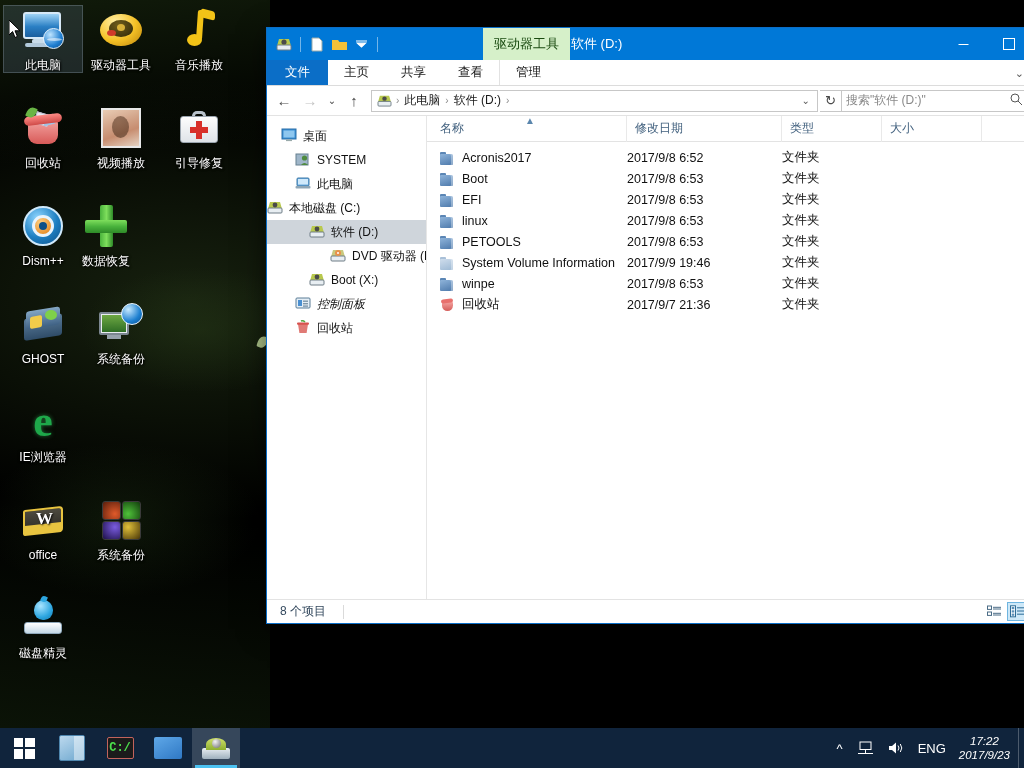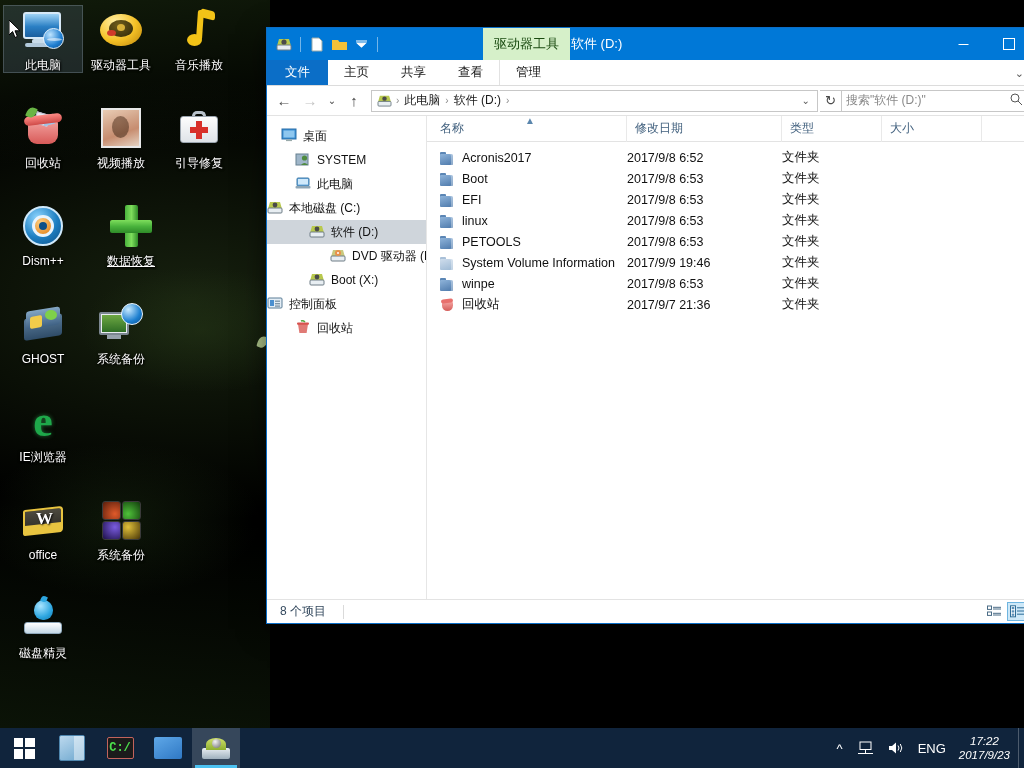--- a/index.html
+++ b/index.html
@@ -348,21 +348,21 @@
 
   <div class="icon-cell" style="left:4px;top:202px;">
     <div class="glyph">
       <div class="ic dsm"></div>
         <div class="ic dsm-in"></div>
         <div class="ic dsm-c"></div>
     </div>
     <span class="lbl">Dism++</span>
   </div>
 
-  <div class="icon-cell" style="left:92px;top:202px;text-decoration:underline;">
+  <div class="icon-cell" style="left:67px;top:202px;">
     <div class="glyph">
       <div class="ic gp-v"></div>
         <div class="ic gp-h"></div>
     </div>
     <span class="lbl">数据恢复</span>
   </div>
 
   <div class="icon-cell" style="left:4px;top:300px;">
     <div class="glyph">
       <div class="ic gh-d1"></div>
@@ -580,21 +580,21 @@
       <div class="tn" style="padding-left:42px;">
         <span class="ti">
           <svg width="16" height="14" viewBox="0 0 16 14">
               <path d="M3 2 L13 2 L15 9 L1 9 Z" fill="#b9c94e"></path>
               <rect x="1" y="8" width="14" height="5" rx="1" fill="#e8eef2" stroke="#6f7d86"></rect>
               <circle cx="8" cy="5" r="2.4" fill="#4a4a4a"></circle>
             </svg>
         </span>
         <span>Boot (X:)</span>
       </div>
-      <div class="tn" style="">
+      <div class="tn" style="padding-left:28px;font-style:italic;">
         <span class="ti">
           <svg width="16" height="14" viewBox="0 0 16 14">
               <rect x="1" y="2" width="14" height="10" rx="1" fill="#e4eef6" stroke="#5a7d96"></rect>
               <rect x="3" y="4" width="4" height="6" fill="#4a8fd0"></rect>
               <rect x="8" y="4.5" width="5" height="1.4" fill="#7f96a8"></rect>
               <rect x="8" y="7" width="5" height="1.4" fill="#7f96a8"></rect>
               <rect x="8" y="9.4" width="5" height="1.4" fill="#7f96a8"></rect>
             </svg>
         </span>
         <span>控制面板</span>

